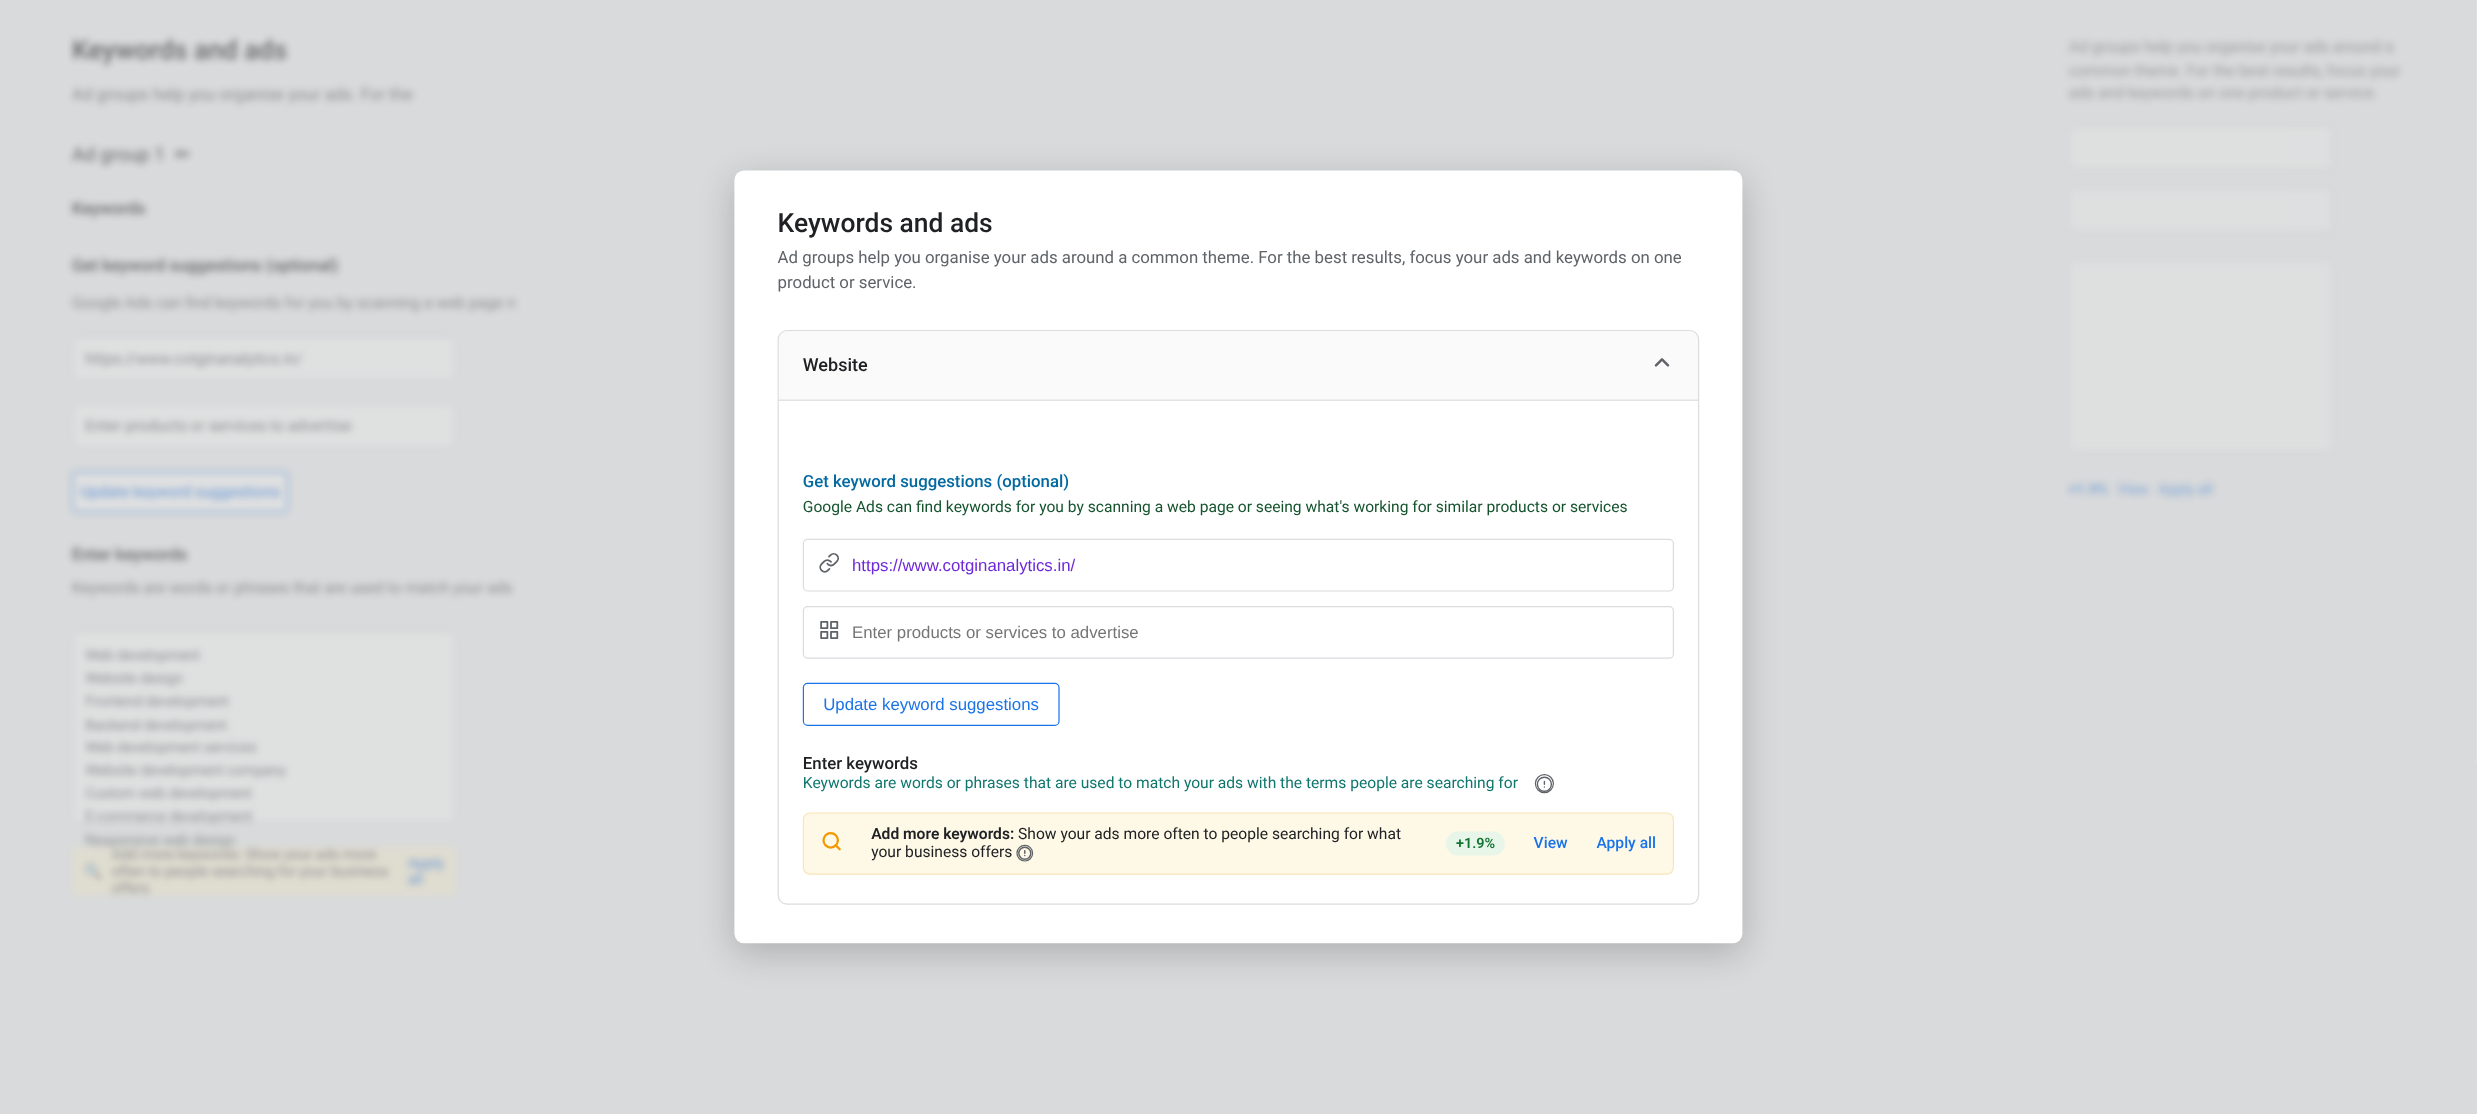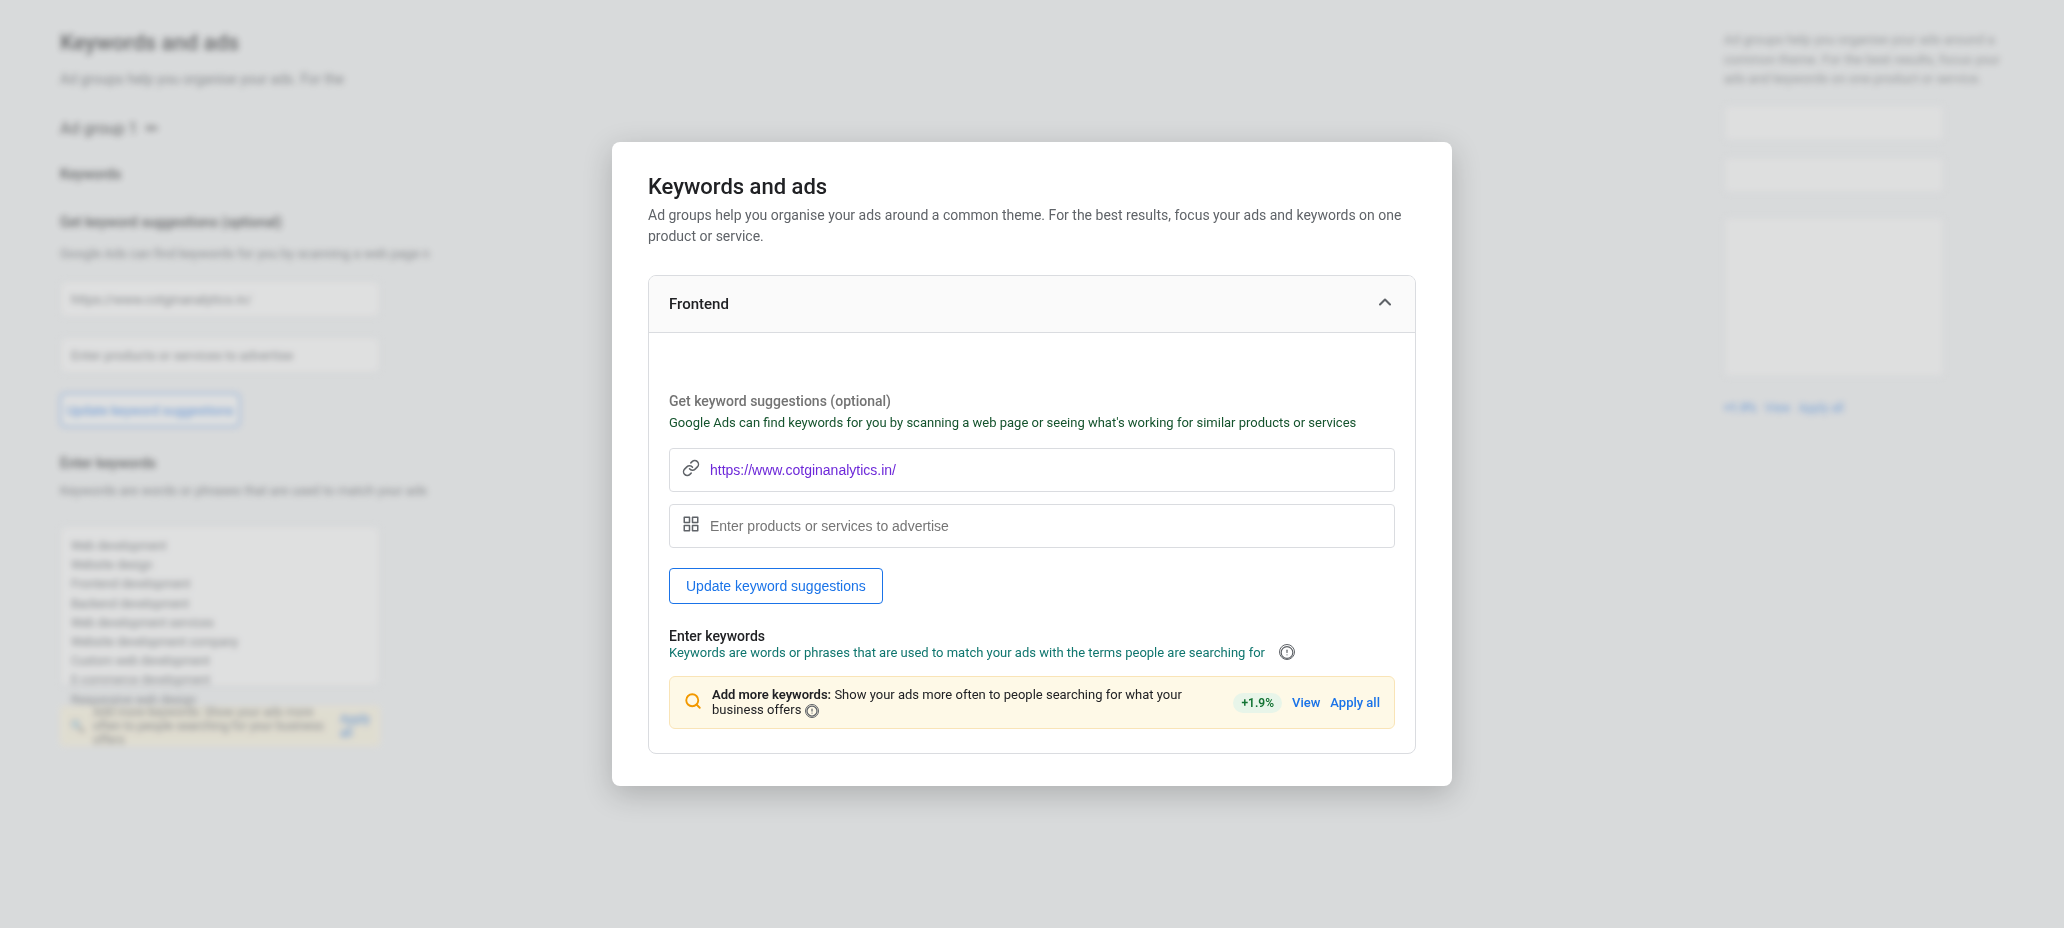--- a/index.html
+++ b/index.html
@@ -238,21 +238,21 @@
     }
 
     .keywords-body {
       padding: 24px 20px;
     }
 
     
     .suggestions-title {
       font-size: 14px;
       font-weight: 500;
-      color: #737373;
+      color: #0369a1;
       margin-bottom: 4px;
       margin-top: 36px;
     }
 
     .suggestions-desc {
       font-size: 13px;
       color: #14532d;
       margin-bottom: 16px;
       line-height: 1.5;
     }
@@ -370,21 +370,21 @@
       line-height: 1.7;
       resize: none;
       outline: none;
       font-family: inherit;
     }
 
     
     .add-more-bar {
       display: flex;
       align-items: center;
-      gap: 10px;
+      gap: 24px;
       margin-top: 16px;
       padding: 10px 14px;
       background: #fef9e7;
       border-radius: 6px;
       border: 1px solid #f9e4b7;
     }
 
     .search-orange-icon {
       color: #f29900;
       font-size: 18px;
@@ -489,21 +489,21 @@
 
 <div class="modal-overlay">
   <div class="modal">
 
     <div class="modal-main-title">Keywords and ads</div>
     <div class="modal-main-subtitle">Ad groups help you organise your ads around a common theme. For the best results, focus your ads and keywords on one product or service.</div>
 
 
     <div class="keywords-section">
       <div class="keywords-header">
-        <span class="keywords-header-title">Frontend</span>
+        <span class="keywords-header-title">Website</span>
         <span class="chevron-icon">
           <svg width="20" height="20" viewBox="0 0 24 24" fill="none" stroke="#5f6368" stroke-width="2.5" stroke-linecap="round" stroke-linejoin="round">
             <polyline points="18 15 12 9 6 15"></polyline>
           </svg>
         </span>
       </div>
 
       <div class="keywords-body">
 
         

